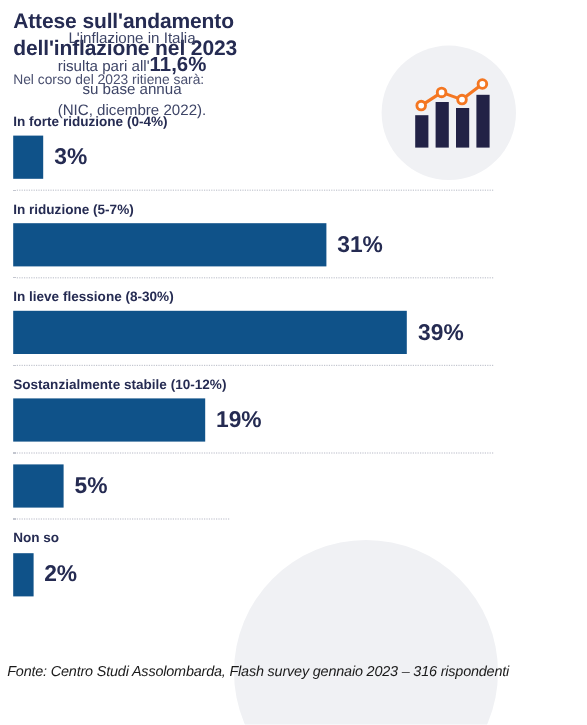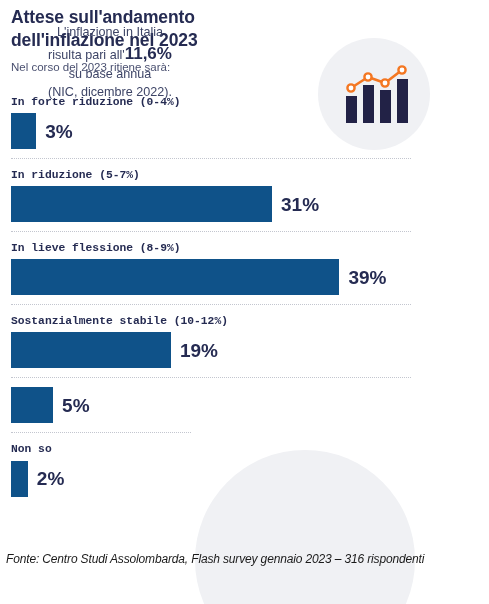--- a/index.html
+++ b/index.html
@@ -69,21 +69,20 @@
     position: relative;
     padding: 0 0 0 0;
   }
   .row-label {
     font-size: 11.3px;
     font-weight: bold;
     color: #252b52;
     margin: 0 0 4px 11px;
     line-height: 1.25;
     white-space: nowrap;
-    font-family: Liberation Mono, monospace;
   }
   .bar-line {
     display: flex;
     align-items: center;
     margin-left: 11px;
     height: 36px;
   }
   .bar {
     height: 36px;
     background: #0f5289;
@@ -193,21 +192,21 @@
     <div class="row">
       <div class="row-label">In riduzione (5-7%)</div>
       <div class="bar-line">
         <div class="bar" style="width: 261.02px; background: rgb(15, 82, 137);"></div>
         <div class="bar-value">31%</div>
       </div>
     </div>
     <div class="separator full"></div>
 
     <div class="row">
-      <div class="row-label">In lieve flessione (8-9%)</div>
+      <div class="row-label">In lieve flessione (8-30%)</div>
       <div class="bar-line">
         <div class="bar" style="width: 328.38px; background: rgb(15, 82, 137);"></div>
         <div class="bar-value">39%</div>
       </div>
     </div>
     <div class="separator full"></div>
 
     <div class="row">
       <div class="row-label">Sostanzialmente stabile (10-12%)</div>
       <div class="bar-line">

